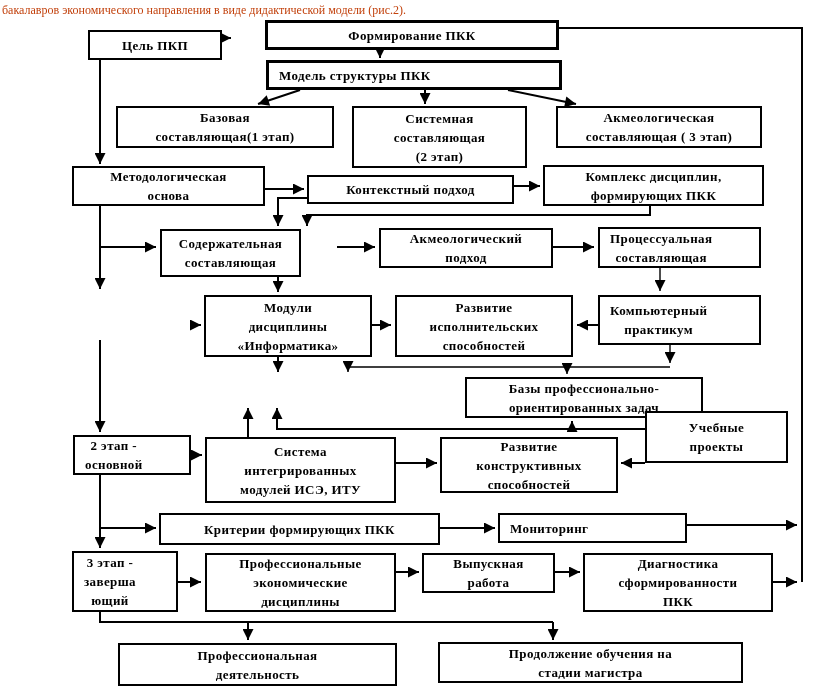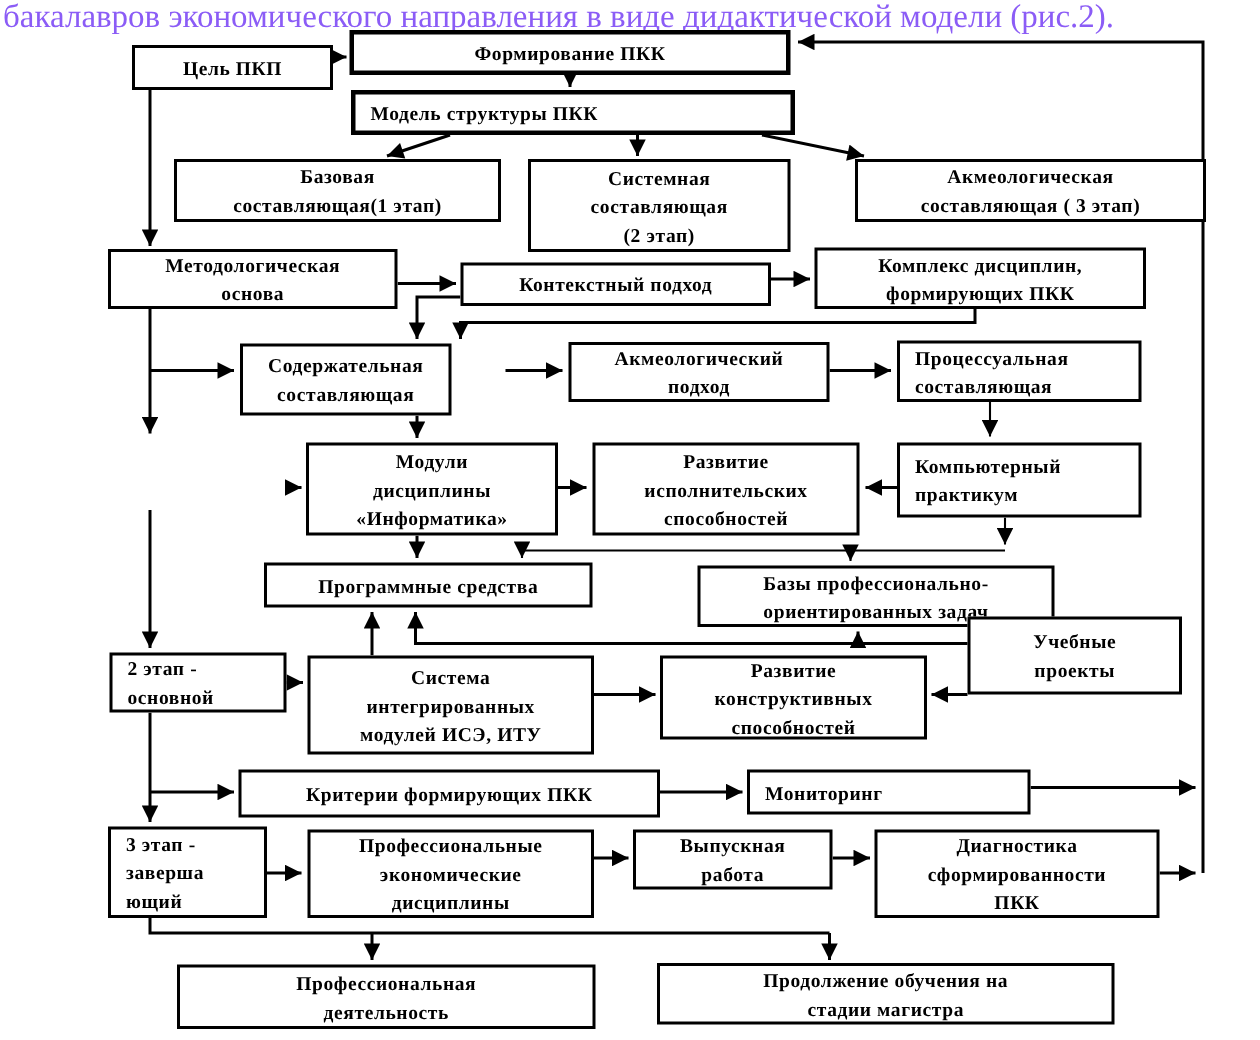--- a/index.html
+++ b/index.html
@@ -3,32 +3,32 @@
 <meta charset="utf-8">
 <style>
   html,body{margin:0;padding:0;background:#ffffff;}
   #stage{
     position:relative;width:840px;height:693px;background:#ffffff;
     font-family:"Liberation Serif","DejaVu Serif",serif;color:#000;
     overflow:hidden;
   }
   #diagram-title{
     position:absolute;left:2px;top:0px;width:760px;
-    font-size:22px;line-height:21px;color:#8b5cf6;white-space:nowrap;
+    font-size:12px;line-height:21px;color:#c2410c;white-space:nowrap;
   }
   #edges{position:absolute;left:0;top:0;z-index:0;}
   .node{
     position:absolute;box-sizing:border-box;z-index:1;
     border:2px solid #000;background:#ffffff;
     display:flex;align-items:center;justify-content:center;
     text-align:center;font-weight:bold;font-size:13px;line-height:19px;
     letter-spacing:0.4px;white-space:pre-line;
   }
-  .node.b3{border-width:3px;}
-  .node.left{justify-content:flex-start;text-align:left;padding-left:10px;}
+  .node.b3{border-width:3px;margin-left:32px;}
+  .node.left{justify-content:flex-start;text-align:center;padding-left:10px;}
   .edge{stroke:#000;stroke-width:2;fill:none;}
   .edge.thin{stroke-width:1.4;}
 </style>
 </head>
 <body>
 
 <div id="stage">
 
   <div id="diagram-title">бакалавров экономического направления в виде дидактической модели (рис.2).</div>
 
@@ -84,42 +84,41 @@
   </svg>
 
   <div class="node" style="left:88px;top:30px;width:134px;height:30px">Цель ПКП</div>
   <div class="node b3" style="left:233px;top:20px;width:294px;height:30px">Формирование ПКК</div>
   <div class="node b3 left" style="left:234px;top:60px;width:296px;height:30px">Модель структуры ПКК</div>
   <div class="node" style="left:116px;top:106px;width:218px;height:42px">Базовая
 составляющая(1 этап)</div>
   <div class="node" style="left:352px;top:106px;width:175px;height:62px">Системная
 составляющая
 (2 этап)</div>
-  <div class="node" style="left:570px;top:106px;width:234px;height:42px">Акмеологическая
+  <div class="node" style="left:556px;top:106px;width:206px;height:42px">Акмеологическая
 составляющая ( 3 этап)</div>
   <div class="node" style="left:72px;top:166px;width:193px;height:40px">Методологическая
 основа</div>
   <div class="node" style="left:307px;top:175px;width:207px;height:29px">Контекстный подход</div>
   <div class="node" style="left:543px;top:165px;width:221px;height:41px">Комплекс дисциплин,
 формирующих ПКК</div>
   <div class="node" style="left:160px;top:229px;width:141px;height:48px">Содержательная
 составляющая</div>
   <div class="node" style="left:379px;top:228px;width:174px;height:40px">Акмеологический
 подход</div>
   <div class="node left" style="left:598px;top:227px;width:163px;height:41px">Процессуальная
 составляющая</div>
   <div class="node" style="left:204px;top:295px;width:168px;height:62px">Модули
 дисциплины
 «Информатика»</div>
   <div class="node" style="left:395px;top:295px;width:178px;height:62px">Развитие
 исполнительских
 способностей</div>
   <div class="node left" style="left:598px;top:295px;width:163px;height:50px">Компьютерный
 практикум</div>
-  <div class="node" style="left:176px;top:375px;width:219px;height:30px">Программные средства</div>
   <div class="node" style="left:465px;top:377px;width:238px;height:41px">Базы профессионально-
 ориентированных задач</div>
   <div class="node left" style="left:73px;top:435px;width:118px;height:40px">2 этап -
 основной</div>
   <div class="node" style="left:205px;top:437px;width:191px;height:66px">Система
 интегрированных
 модулей ИСЭ, ИТУ</div>
   <div class="node" style="left:440px;top:437px;width:178px;height:56px">Развитие
 конструктивных
 способностей</div>

